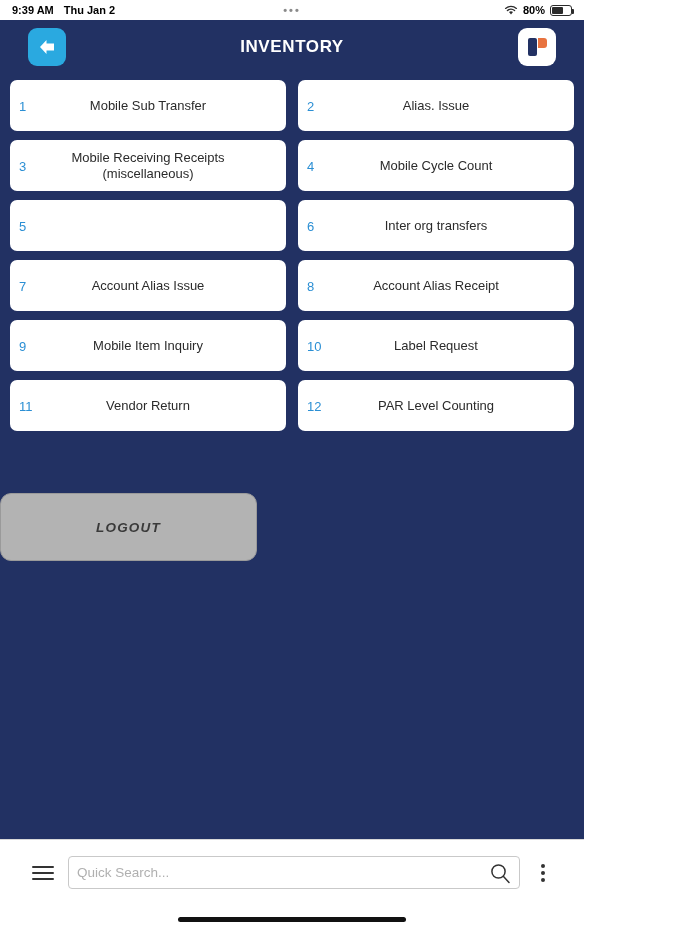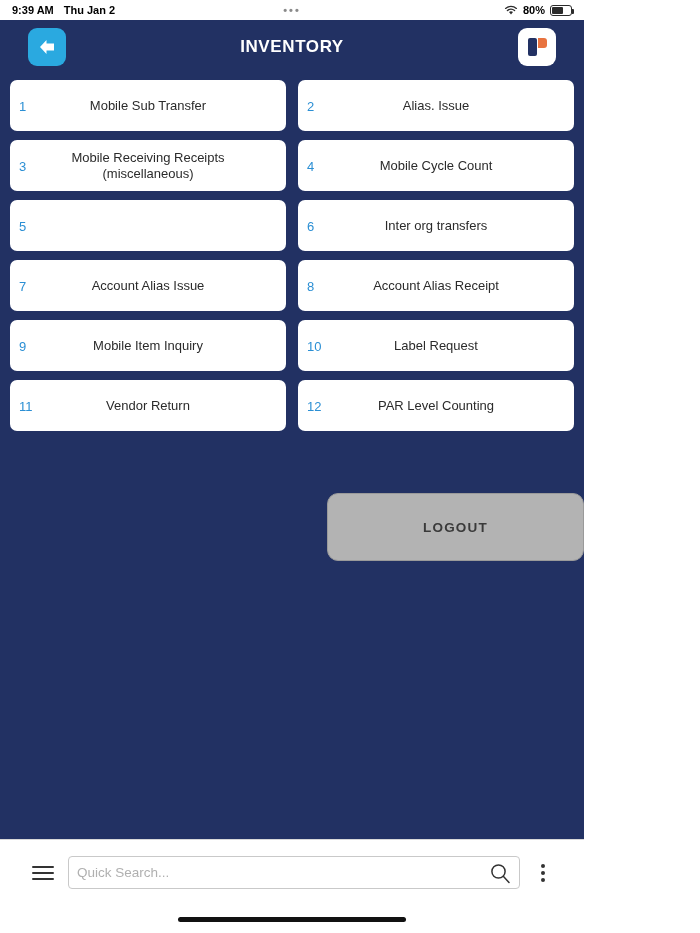--- a/index.html
+++ b/index.html
@@ -131,23 +131,24 @@
     color: #2b2b2b;
     font-size: 13px;
     text-align: center;
     padding: 0 28px;
     line-height: 1.2;
   }
 
   
   .logout-wrap {
     display: flex;
-    justify-content: flex-end;
+    justify-content: flex-start;
     margin-top: 62px;
     flex: none;
+    font-style: italic;
   }
   .logout-btn {
     width: 257px; height: 68px;
     background: #b3b3b3;
     border: 1px solid #9a9a9a;
     border-radius: 11px;
     color: #3a3a3a;
     font-size: 13.5px;
     font-weight: bold;
     letter-spacing: 1.2px;

